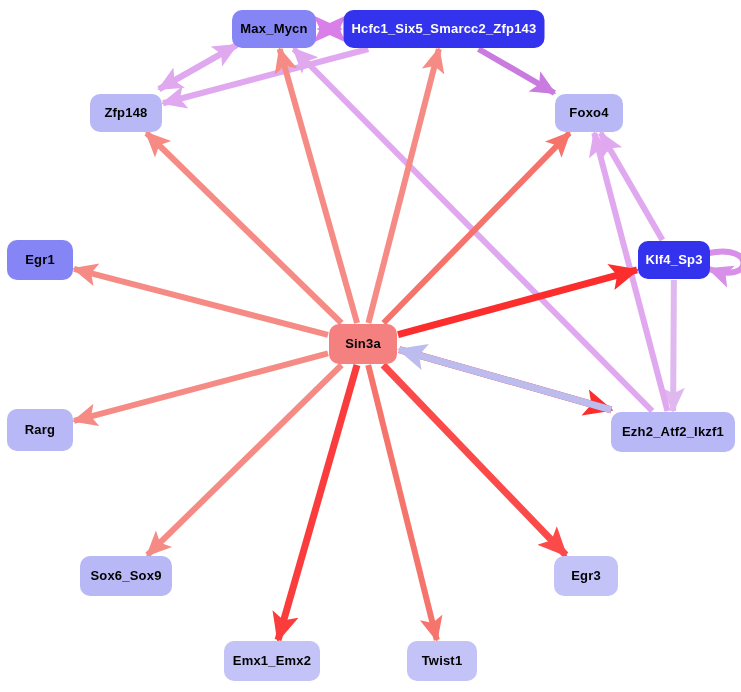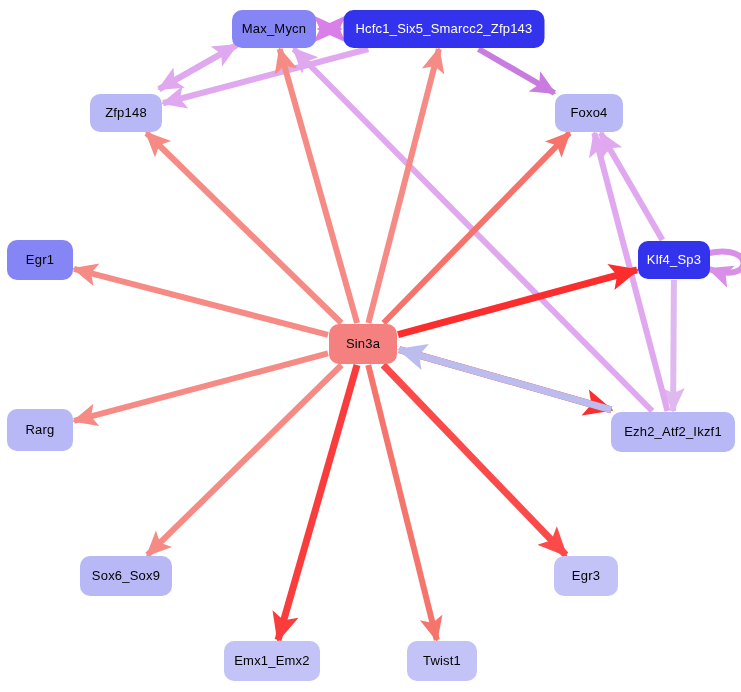--- a/index.html
+++ b/index.html
@@ -9,20 +9,21 @@
   }
   body {
     font-family: "Liberation Sans", sans-serif;
   }
   #graph-canvas {
     position: relative;
     width: 741px;
     height: 692px;
     background: #ffffff;
     overflow: hidden;
+    font-weight: bold;
   }
   svg.graph-svg {
     position: absolute;
     left: 0;
     top: 0;
     width: 741px;
     height: 692px;
     display: block;
   }
   .node-label {

